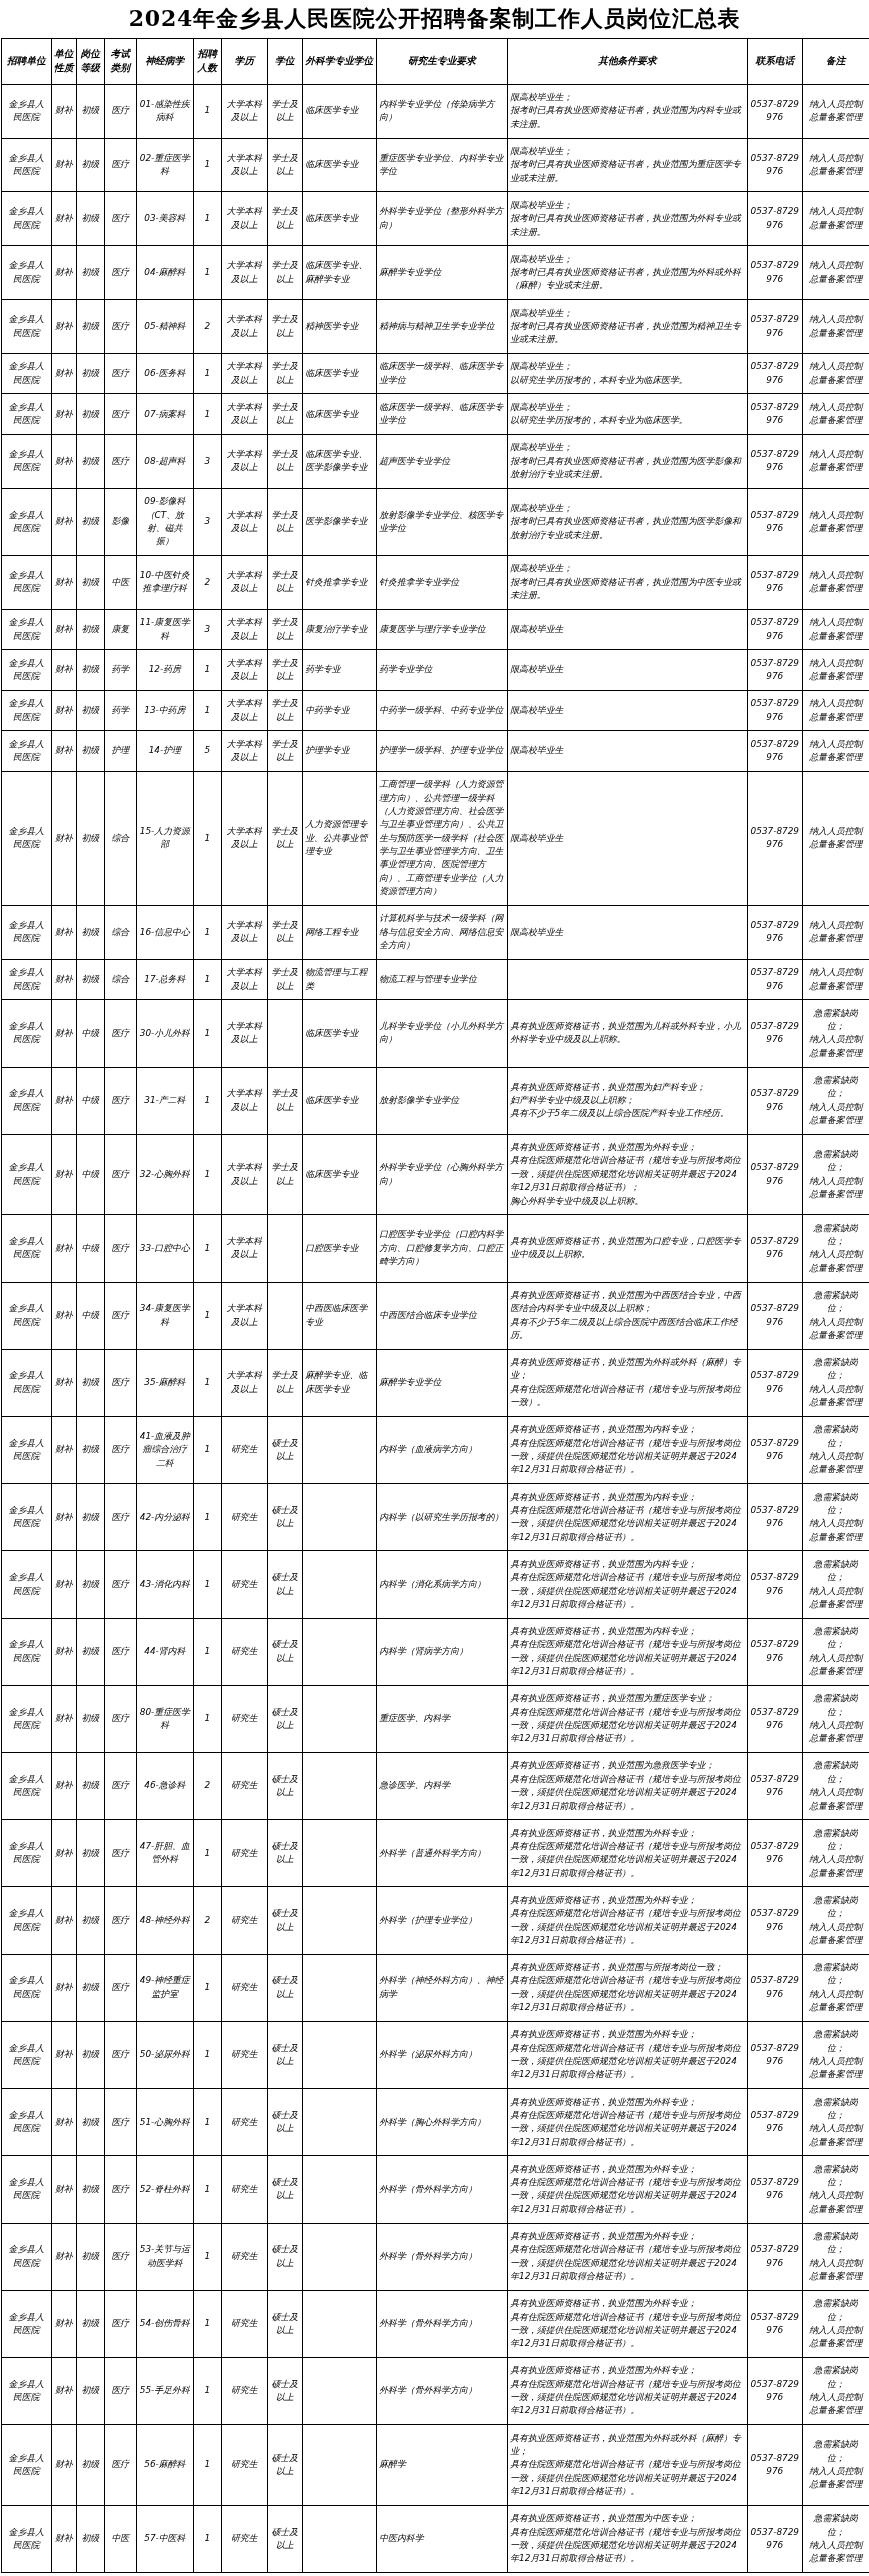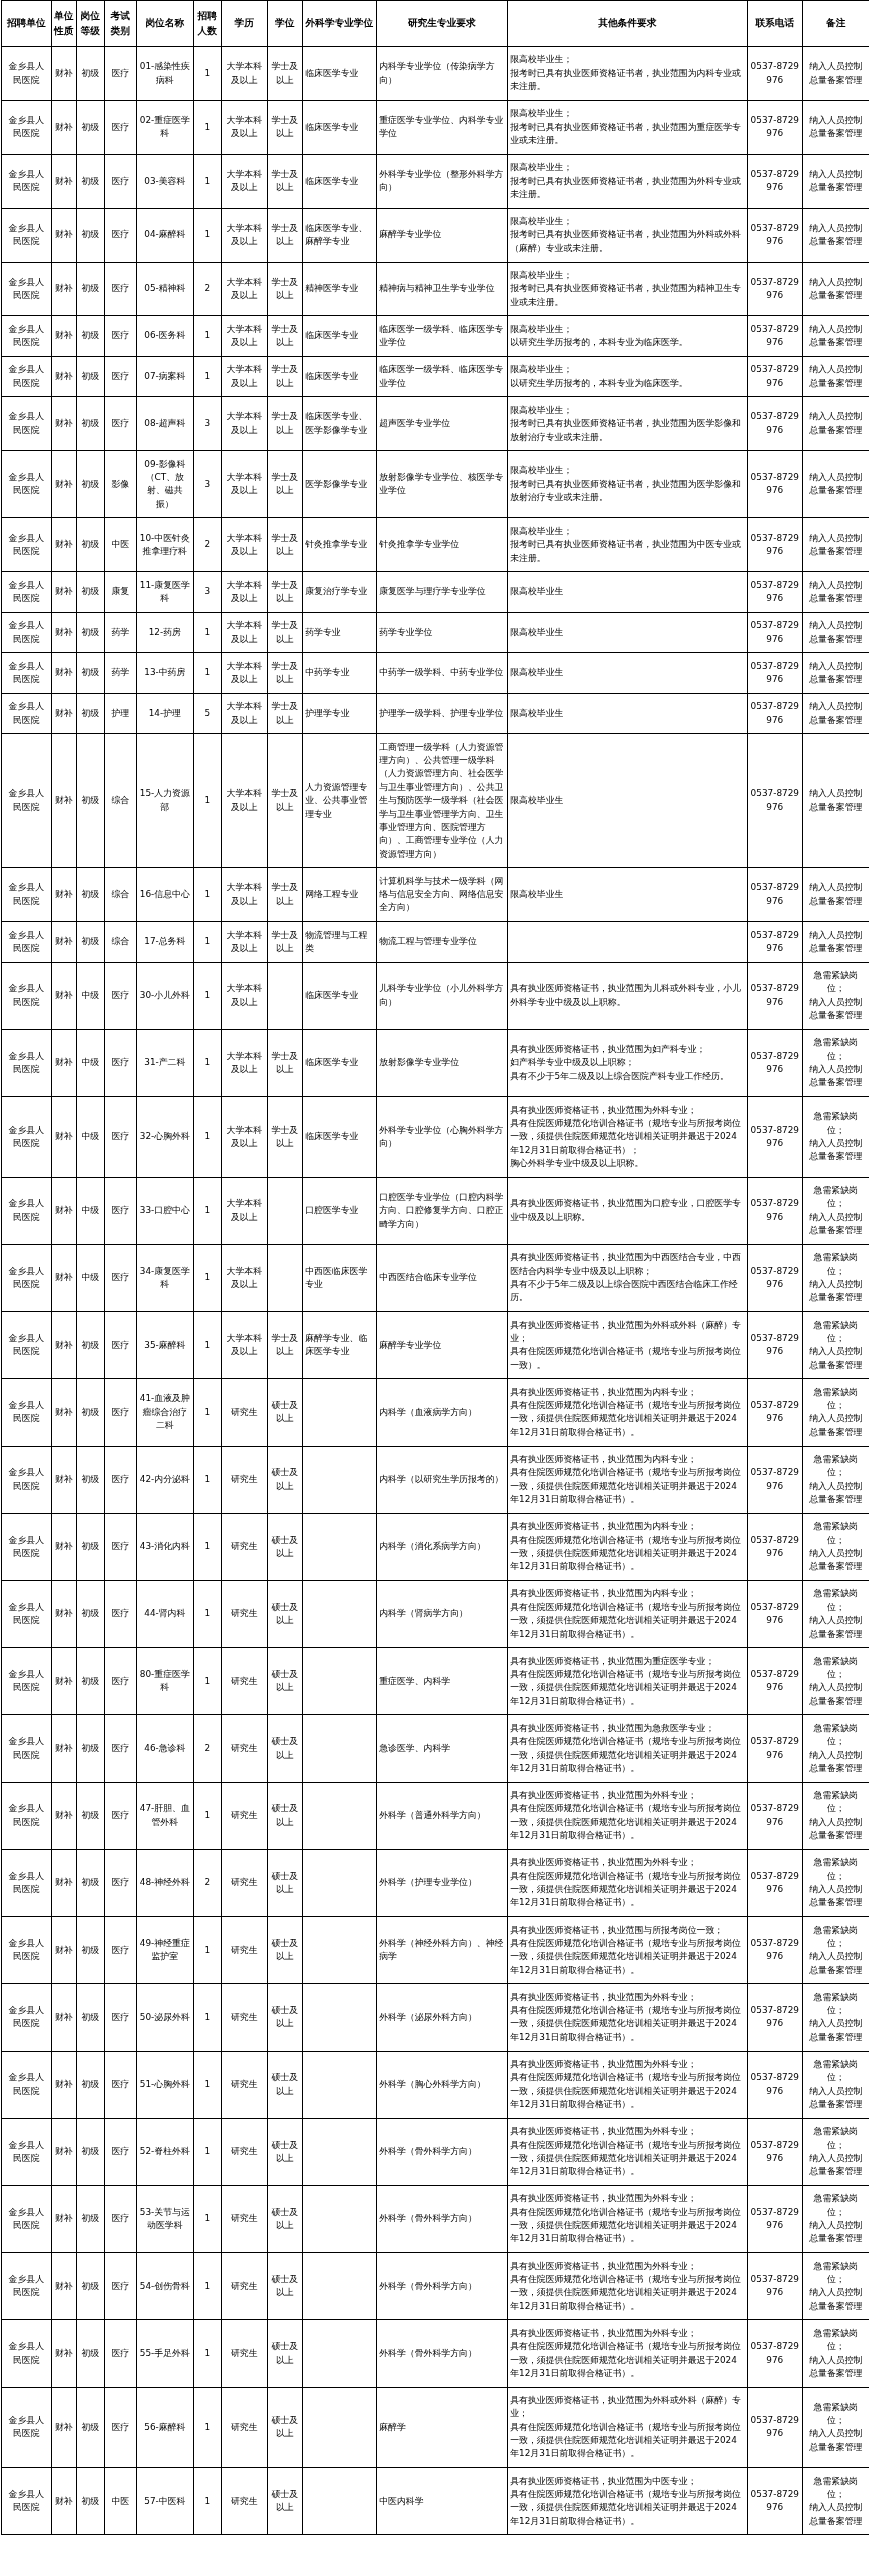--- a/index.html
+++ b/index.html
@@ -22,20 +22,21 @@
     line-height: 1.2;
     padding: 4.8px 0 6.4px 0;
     letter-spacing: 0.8px;
   }
   table.positions {
     width: 868px;
     margin: 0 0.8px 1.6px 0.8px;
     border-collapse: collapse;
     table-layout: fixed;
     border: 1.6px solid #000;
+    font-style: italic;
   }
   table.positions th, table.positions td {
     border: 0.8px solid #000;
     vertical-align: middle;
     padding: 6.4px 2.4px;
     font-size: 8.9px;
     line-height: 1.5;
     word-break: break-all;
     overflow-wrap: anywhere;
   }
@@ -49,20 +50,21 @@
     padding: 8px 1.6px;
   }
   td.c { text-align: center; }
   td.l { text-align: left; white-space: pre-wrap; }
   td.c { white-space: pre-wrap; }
 </style>
 </head>
 <body>
 
 <div class="page">
+  <div class="title">2024年金乡县人民医院公开招聘备案制工作人员岗位汇总表</div>
   <table class="positions">
     <colgroup>
       <col style="width:50px">
         <col style="width:25px">
         <col style="width:28px">
         <col style="width:32px">
       <col style="width:57px">
         <col style="width:28px">
         <col style="width:46px">
         <col style="width:35px">
@@ -71,21 +73,21 @@
         <col style="width:240px">
         <col style="width:55px">
       <col style="width:67px">
     </colgroup>
     <thead>
       <tr>
           <th>招聘单位</th>
           <th>单位性质</th>
           <th>岗位等级</th>
           <th>考试类别</th>
-          <th>岗位名称</th>
+          <th>神经病学</th>
           <th>招聘人数</th>
           <th>学历</th>
           <th>学位</th>
           <th>外科学专业学位</th>
           <th>研究生专业要求</th>
           <th>其他条件要求</th>
           <th>联系电话</th>
           <th>备注</th>
         </tr>
     </thead>

